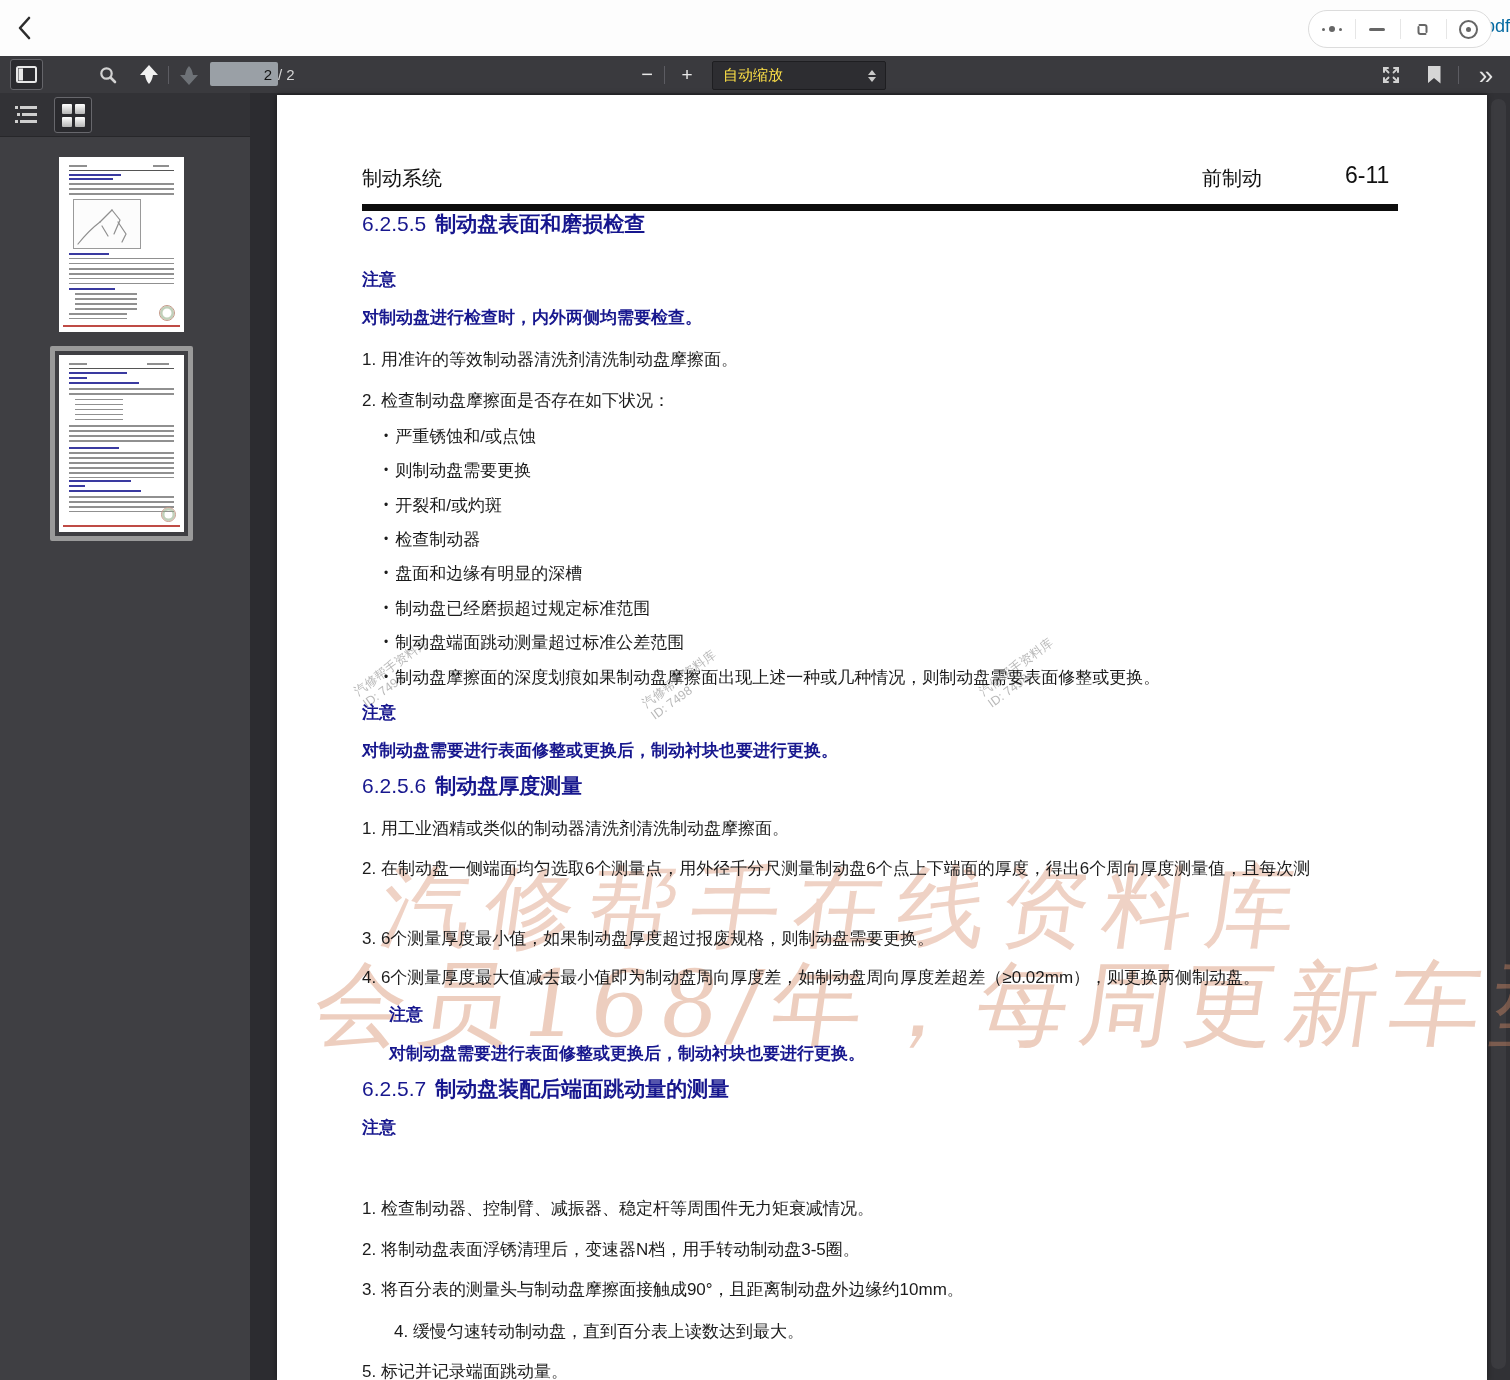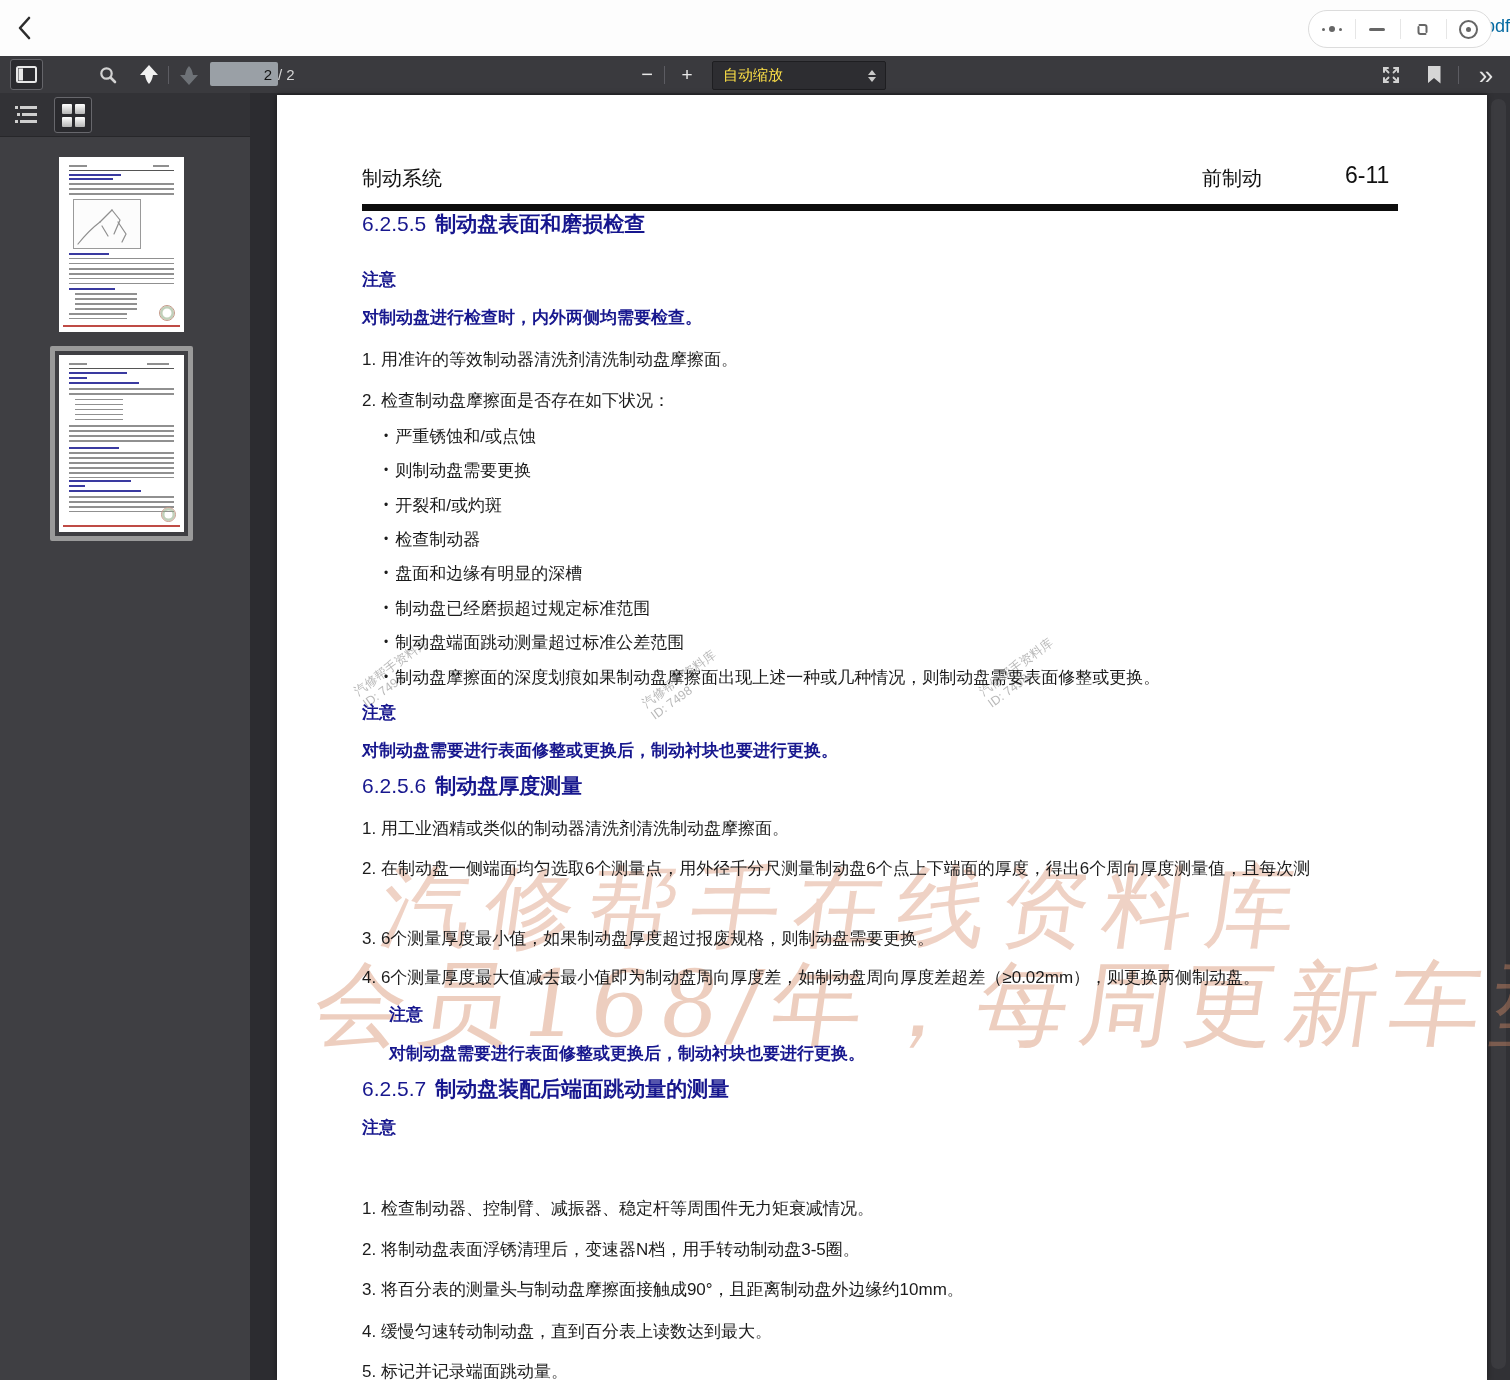--- a/index.html
+++ b/index.html
@@ -326,17 +326,17 @@
       <div class="ln navy" style="top:909px;left:112px;">注意</div>
       <div class="ln navy" style="top:948px;left:112px;">对制动盘需要进行表面修整或更换后，制动衬块也要进行更换。</div>
 
       <div class="h" style="top:981px;">
         <span class="num">6.2.5.7</span><span class="t">制动盘装配后端面跳动量的测量</span>
       </div>
       <div class="ln navy" style="top:1022px;">注意</div>
       <div class="ln" style="top:1103px;">1. 检查制动器、控制臂、减振器、稳定杆等周围件无力矩衰减情况。</div>
       <div class="ln" style="top:1144px;">2. 将制动盘表面浮锈清理后，变速器N档，用手转动制动盘3-5圈。</div>
       <div class="ln" style="top:1184px;">3. 将百分表的测量头与制动盘摩擦面接触成90°，且距离制动盘外边缘约10mm。</div>
-      <div class="ln" style="top:1226px;">4. 缓慢匀速转动制动盘，直到百分表上读数达到最大。</div>
+      <div class="ln" style="top:1226px;margin-left:32px;">4. 缓慢匀速转动制动盘，直到百分表上读数达到最大。</div>
       <div class="ln" style="top:1266px;">5. 标记并记录端面跳动量。</div>
     </div>
   </main>
 </div>
 
 </body></html>

